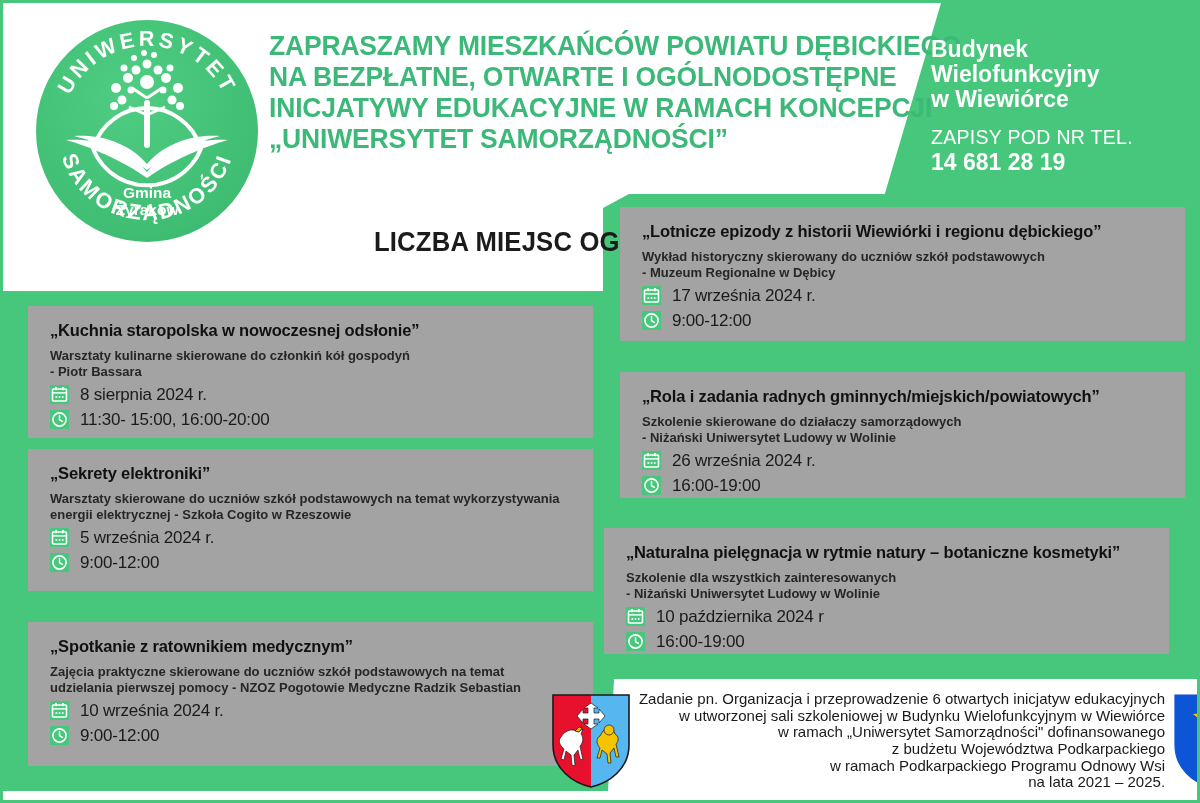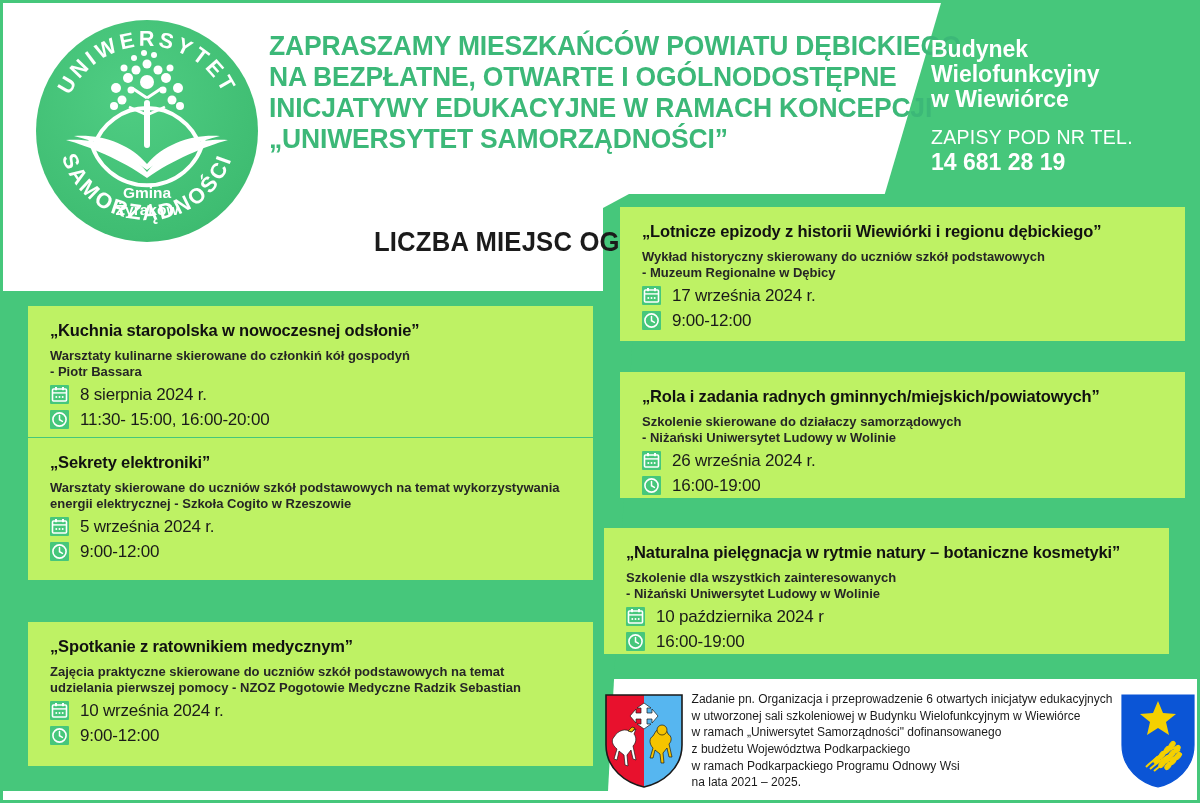--- a/index.html
+++ b/index.html
@@ -67,21 +67,21 @@
 
   
   #venue{position:absolute;left:928px;top:34px;width:262px;color:#ffffff;}
   #venue .lt{font-size:19.5px;line-height:25px;font-weight:normal;letter-spacing:.3px;}
   #venue .bd{font-size:23px;line-height:25px;font-weight:bold;}
   #venue .sp{height:13px;}
 
   
   .card{
     position:absolute;
-    background:#bef264;
+    background:#a3a3a3;
     border:1px solid #46c77b;
     box-sizing:border-box;
     padding:14px 16px 12px 22px;
   }
   .card h3{
     margin:0 0 3px 0;
     font-size:16.5px;font-weight:bold;color:#111111;
     letter-spacing:-0.15px;line-height:20px;
   }
   .card .desc{
@@ -90,37 +90,37 @@
     white-space:pre-line;
   }
   .meta{display:flex;margin-top:5px;}
   .meta .txt{font-size:17px;color:#1a1a1a;margin-left:11px;letter-spacing:-.2px;}
 
   .ico{width:19px;height:19px;flex:0 0 19px;background:#46c77b;display:block;border-radius:1px;}
   .ico svg{display:block;width:19px;height:19px;}
 
   
   #card-1{left:24px;top:302px;width:567px;height:134px;}
-  #card-2{left:24px;top:434px;width:567px;height:144px;}
+  #card-2{left:24px;top:445px;width:567px;height:144px;}
   #card-3{left:24px;top:618px;width:567px;height:146px;}
   
   #card-4{left:616px;top:203px;width:567px;height:136px;}
   #card-5{left:616px;top:368px;width:567px;height:128px;}
   #card-6{left:600px;top:524px;width:567px;height:128px;}
 
   
   #footer{
     position:absolute;left:600px;top:676px;width:600px;height:124px;
     display:flex;align-items:center;justify-content:center;
   }
   #coa-left{width:80px;height:96px;flex:0 0 80px;margin-left:8px;}
   #coa-right{width:76px;height:96px;flex:0 0 76px;margin-right:14px;}
   #fund-text{
-    flex:1 1 auto;text-align:left;
-    font-size:12px;line-height:16.6px;color:#1a1a1a;
+    flex:1 1 auto;text-align:right;
+    font-size:15px;line-height:16.6px;color:#1a1a1a;
     padding:0 8px;
   }
   #fund-text div{white-space:nowrap;}
 </style>
 </head>
 <body>
 
 <div id="poster">
 
   <div class="shape" id="hdr-block"></div>

